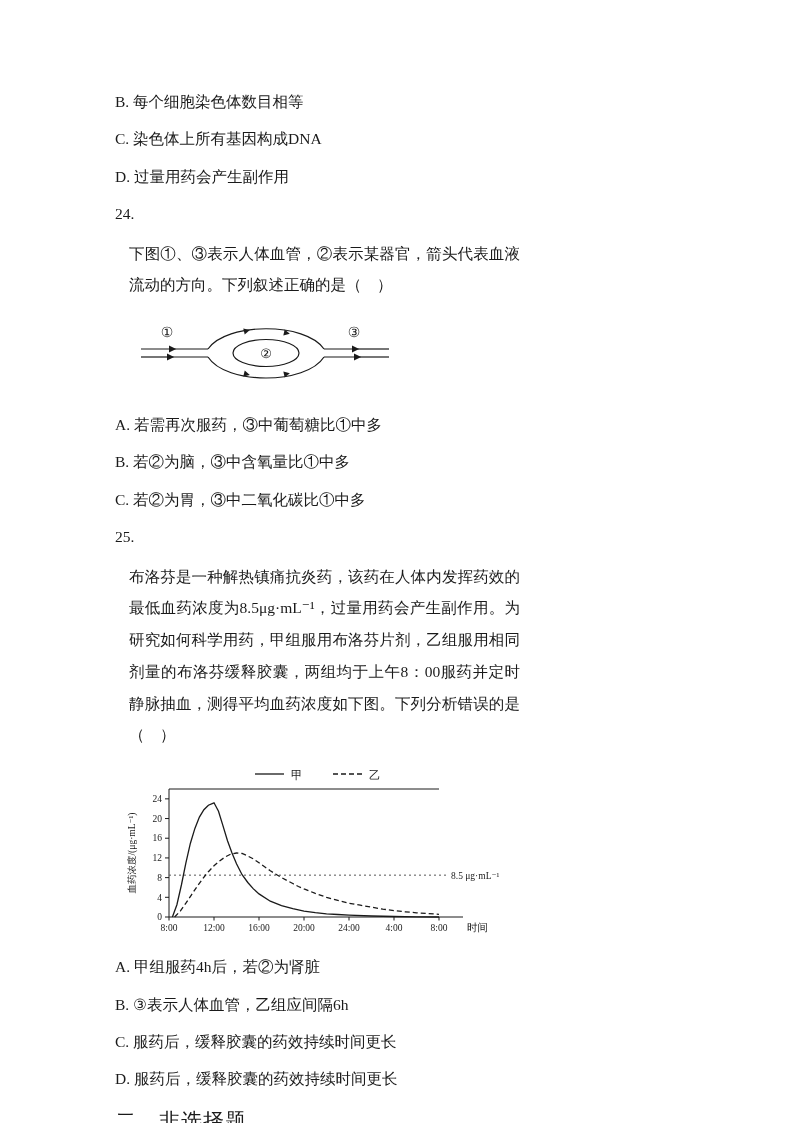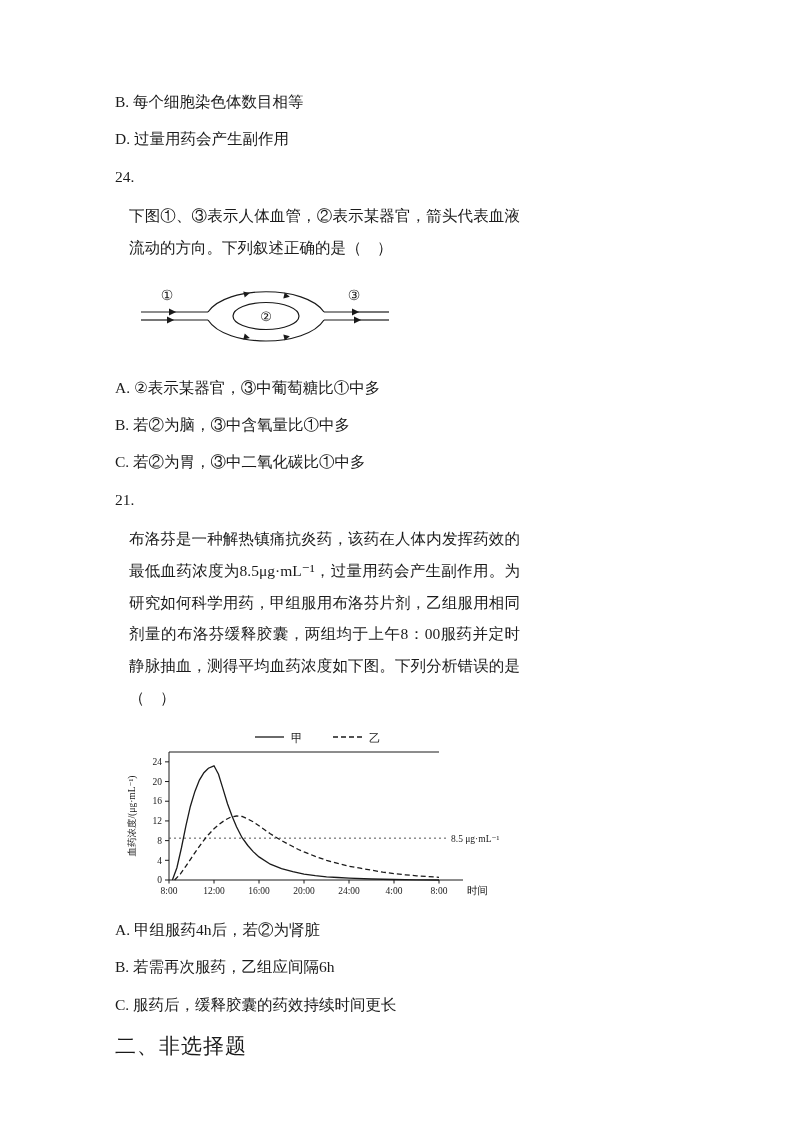--- a/index.html
+++ b/index.html
@@ -22,20 +22,21 @@
   svg text{font-family:"Liberation Serif","DejaVu Serif",serif;fill:#1a1a1a;}
   svg{display:block;}
 </style>
 </head>
 <body>
 
 <div class="page">
   <div class="content">
 
     <p class="option">B. 每个细胞染色体数目相等</p>
+    <p class="option">C. 染色体上所有基因构成DNA</p>
     <p class="option">D. 过量用药会产生副作用</p>
 
     <p class="qnum">24.</p>
     <p class="stem">下图①、③表示人体血管，②表示某器官，箭头代表血液流动的方向。下列叙述正确的是（　）</p>
 
     <div class="diagram-wrap">
       <svg width="272" height="90" viewBox="0 0 272 90">
         <defs>
           <marker id="arr" markerWidth="8" markerHeight="8" refX="5" refY="3" orient="auto">
             <path d="M0,0 L6,3 L0,6 Z" fill="#1a1a1a"></path>
@@ -60,25 +61,25 @@
         <line x1="231" y1="40" x2="262" y2="40" stroke="#1a1a1a" stroke-width="1.2"></line>
         <line x1="197" y1="48" x2="233" y2="48" stroke="#1a1a1a" stroke-width="1.2" marker-end="url(#arr)"></line>
         <line x1="233" y1="48" x2="262" y2="48" stroke="#1a1a1a" stroke-width="1.2"></line>
 
         <text x="40" y="28" font-size="14" text-anchor="middle">①</text>
         <text x="139" y="49" font-size="13" text-anchor="middle">②</text>
         <text x="227" y="28" font-size="14" text-anchor="middle">③</text>
       </svg>
     </div>
 
-    <p class="option">A. ②表示某器官，③中葡萄糖比①中多</p>
+    <p class="option">A. 若需再次服药，③中葡萄糖比①中多</p>
     <p class="option">B. 若②为脑，③中含氧量比①中多</p>
     <p class="option">C. 若②为胃，③中二氧化碳比①中多</p>
 
-    <p class="qnum">21.</p>
+    <p class="qnum">25.</p>
     <p class="stem">布洛芬是一种解热镇痛抗炎药，该药在人体内发挥药效的最低血药浓度为8.5μg·mL⁻¹，过量用药会产生副作用。为研究如何科学用药，甲组服用布洛芬片剂，乙组服用相同剂量的布洛芬缓释胶囊，两组均于上午8：00服药并定时静脉抽血，测得平均血药浓度如下图。下列分析错误的是（　）</p>
 
     <div class="chart-wrap">
       <svg id="chart-svg" width="410" height="188" viewBox="0 0 410 188">
           <line x1="48" y1="30" x2="48" y2="158" stroke="#1a1a1a" stroke-width="1"></line>
           <line x1="48" y1="158" x2="342" y2="158" stroke="#1a1a1a" stroke-width="1"></line>
           <line x1="48" y1="30" x2="318" y2="30" stroke="#1a1a1a" stroke-width="1"></line>
           <line x1="44" y1="158" x2="48" y2="158" stroke="#1a1a1a" stroke-width="1"></line>
           <text x="41" y="161.2" text-anchor="end" font-size="9.5">0</text>
           <line x1="44" y1="138.30769230769232" x2="48" y2="138.30769230769232" stroke="#1a1a1a" stroke-width="1"></line>
@@ -114,19 +115,20 @@
           <polyline points="51.4,158.0 55.9,145.7 60.4,126.0 64.9,103.8 69.4,84.2 73.9,69.4 78.4,58.1 82.9,50.7 87.4,46.2 93.0,43.8 97.5,52.2 102.0,66.9 106.5,81.7 111.0,94.0 115.5,104.8 121.1,115.7 126.8,123.5 132.4,129.9 138.0,134.9 149.3,142.2 160.5,146.7 171.8,149.6 183.0,152.1 194.3,153.6 205.5,154.8 216.8,155.5 228.0,156.1 250.5,157.0 273.0,157.5 295.5,157.8 318.0,158.0" fill="none" stroke="#1a1a1a" stroke-width="1.3" stroke-dasharray="none"></polyline>
           <polyline points="53.6,158.0 59.3,152.1 64.9,144.2 70.5,135.8 76.1,127.5 81.8,119.6 87.4,112.7 93.0,106.8 98.6,101.9 104.3,97.9 109.9,95.0 115.5,94.0 121.1,94.5 126.8,97.0 132.4,99.9 138.0,103.8 143.6,107.8 149.3,111.7 154.9,115.2 160.5,118.6 166.1,121.6 171.8,124.5 177.4,127.5 183.0,129.9 194.3,134.4 205.5,138.3 216.8,141.3 228.0,144.2 239.3,146.2 250.5,148.2 261.8,150.1 273.0,151.6 284.3,152.8 295.5,153.8 306.8,154.6 318.0,155.3" fill="none" stroke="#1a1a1a" stroke-width="1.3" stroke-dasharray="5 3"></polyline>
           <line x1="134" y1="15" x2="163" y2="15" stroke="#1a1a1a" stroke-width="1.3"></line>
           <text x="170" y="19.5" font-size="11.5">甲</text>
           <line x1="212" y1="15" x2="241" y2="15" stroke="#1a1a1a" stroke-width="1.3" stroke-dasharray="5 3"></line>
           <text x="248" y="19.5" font-size="11.5">乙</text>
         </svg>
     </div>
 
     <p class="option">A. 甲组服药4h后，若②为肾脏</p>
-    <p class="option">B. 若需再次服药，乙组应间隔6h</p>
+    <p class="option">B. ③表示人体血管，乙组应间隔6h</p>
     <p class="option">C. 服药后，缓释胶囊的药效持续时间更长</p>
+    <p class="option">D. 服药后，缓释胶囊的药效持续时间更长</p>
 
     <p class="section-title">二、非选择题</p>
 
   </div>
 </div>
 
 </body></html>

